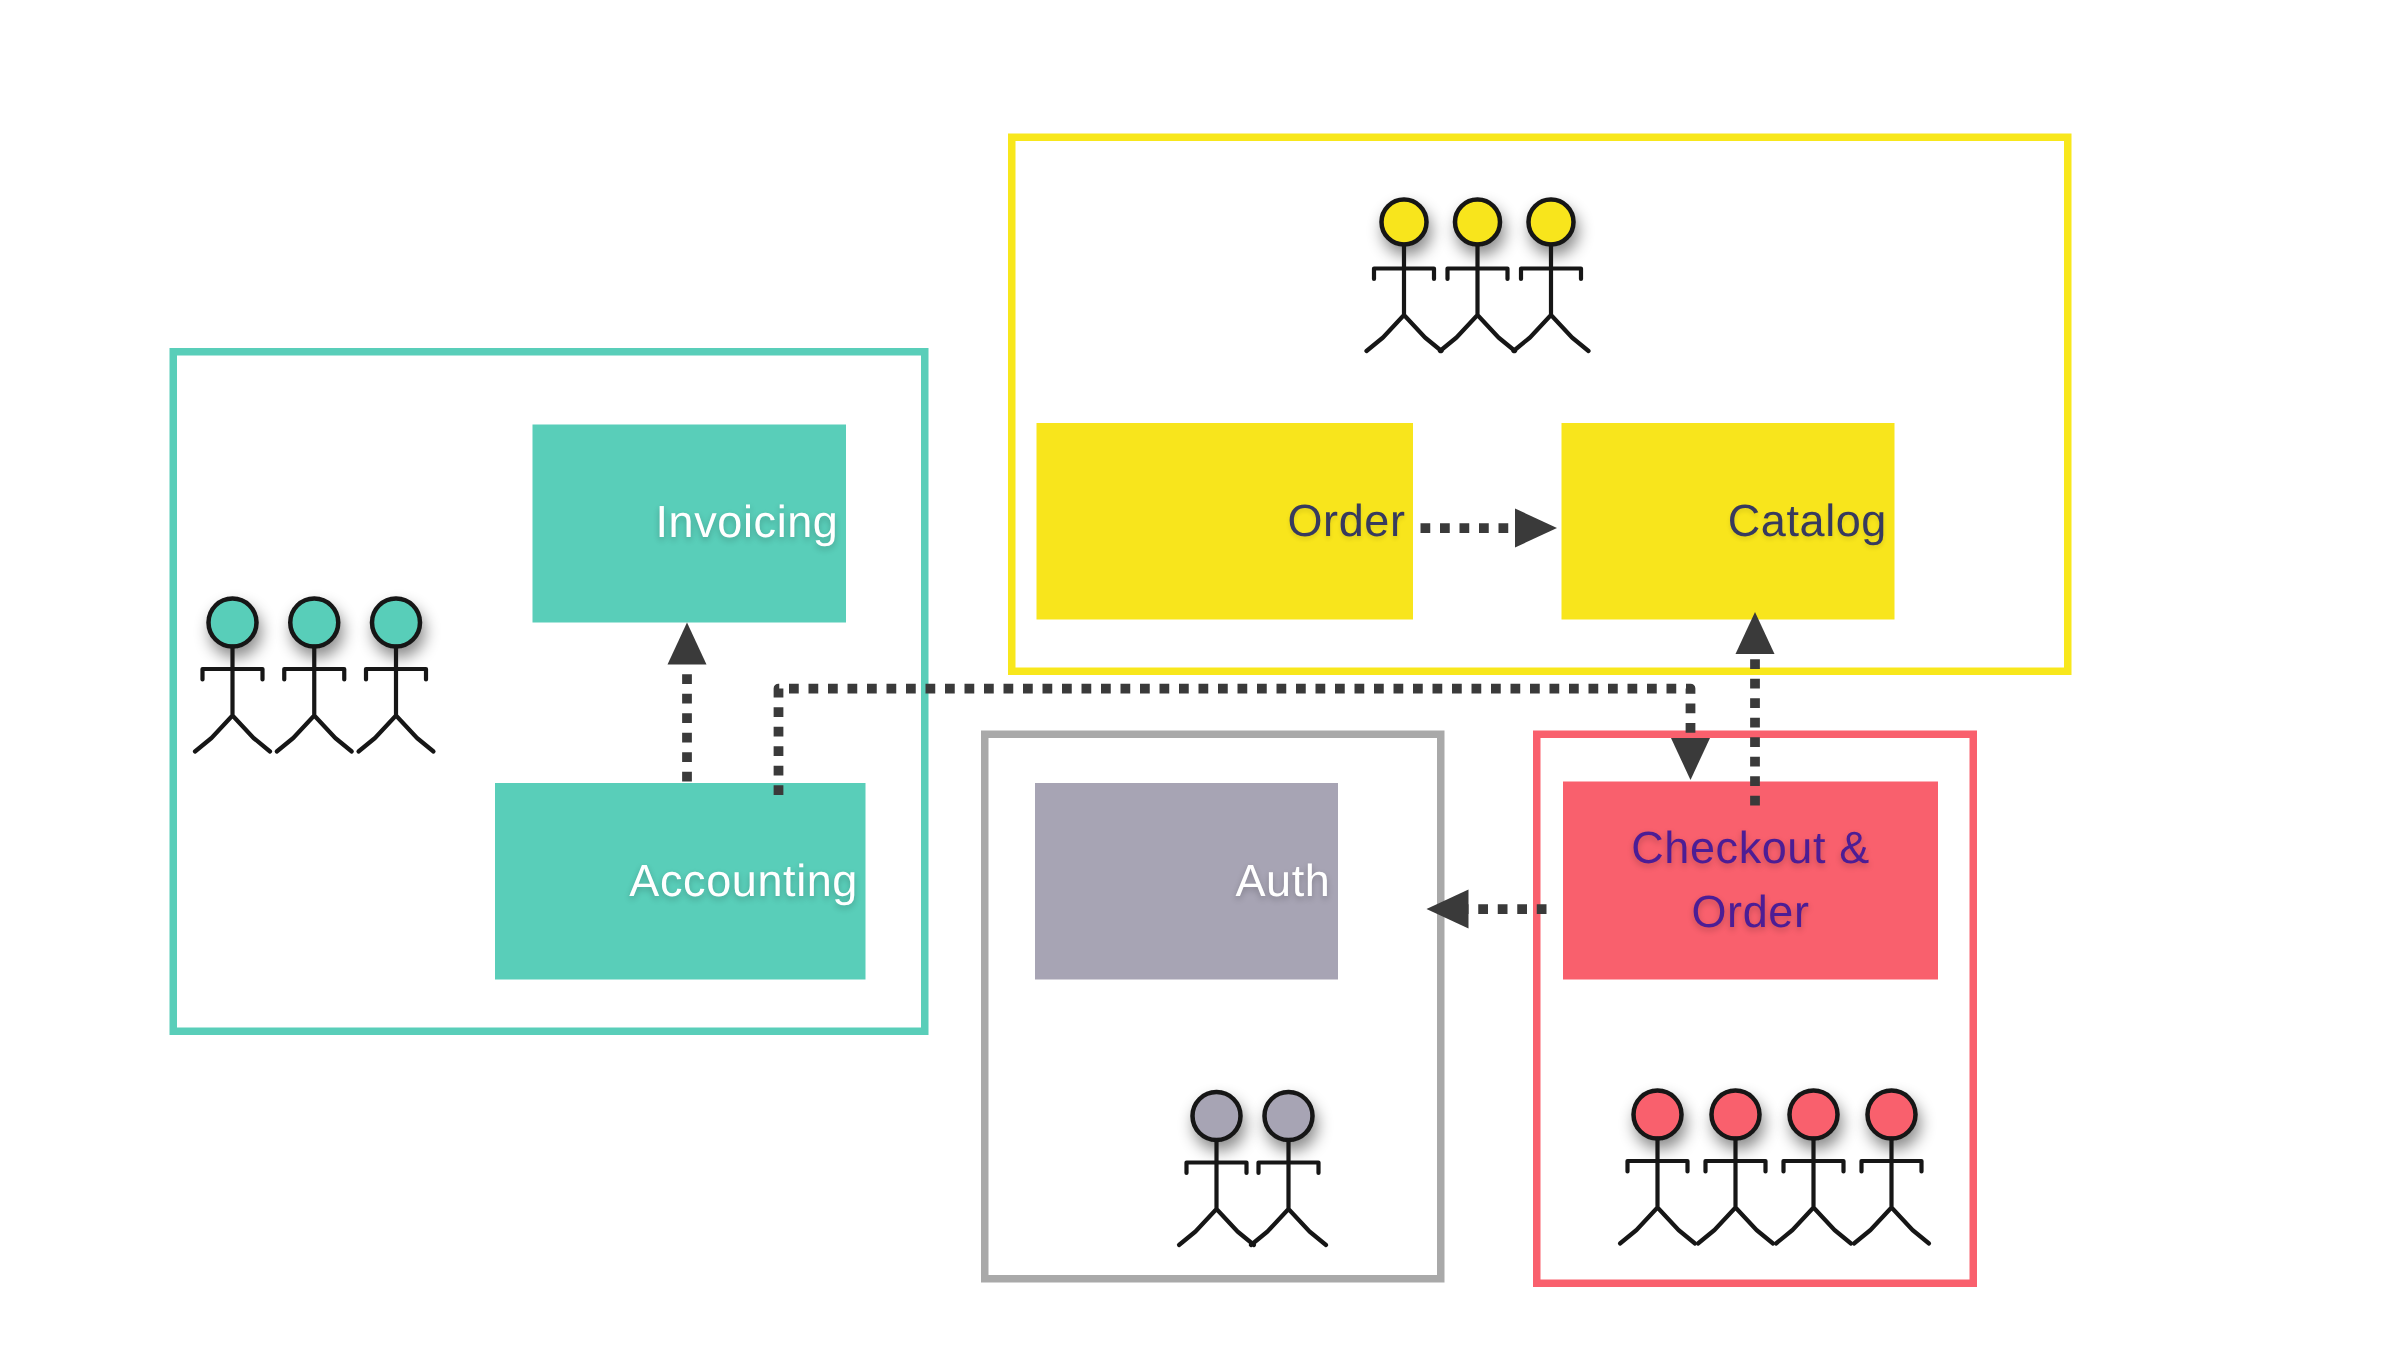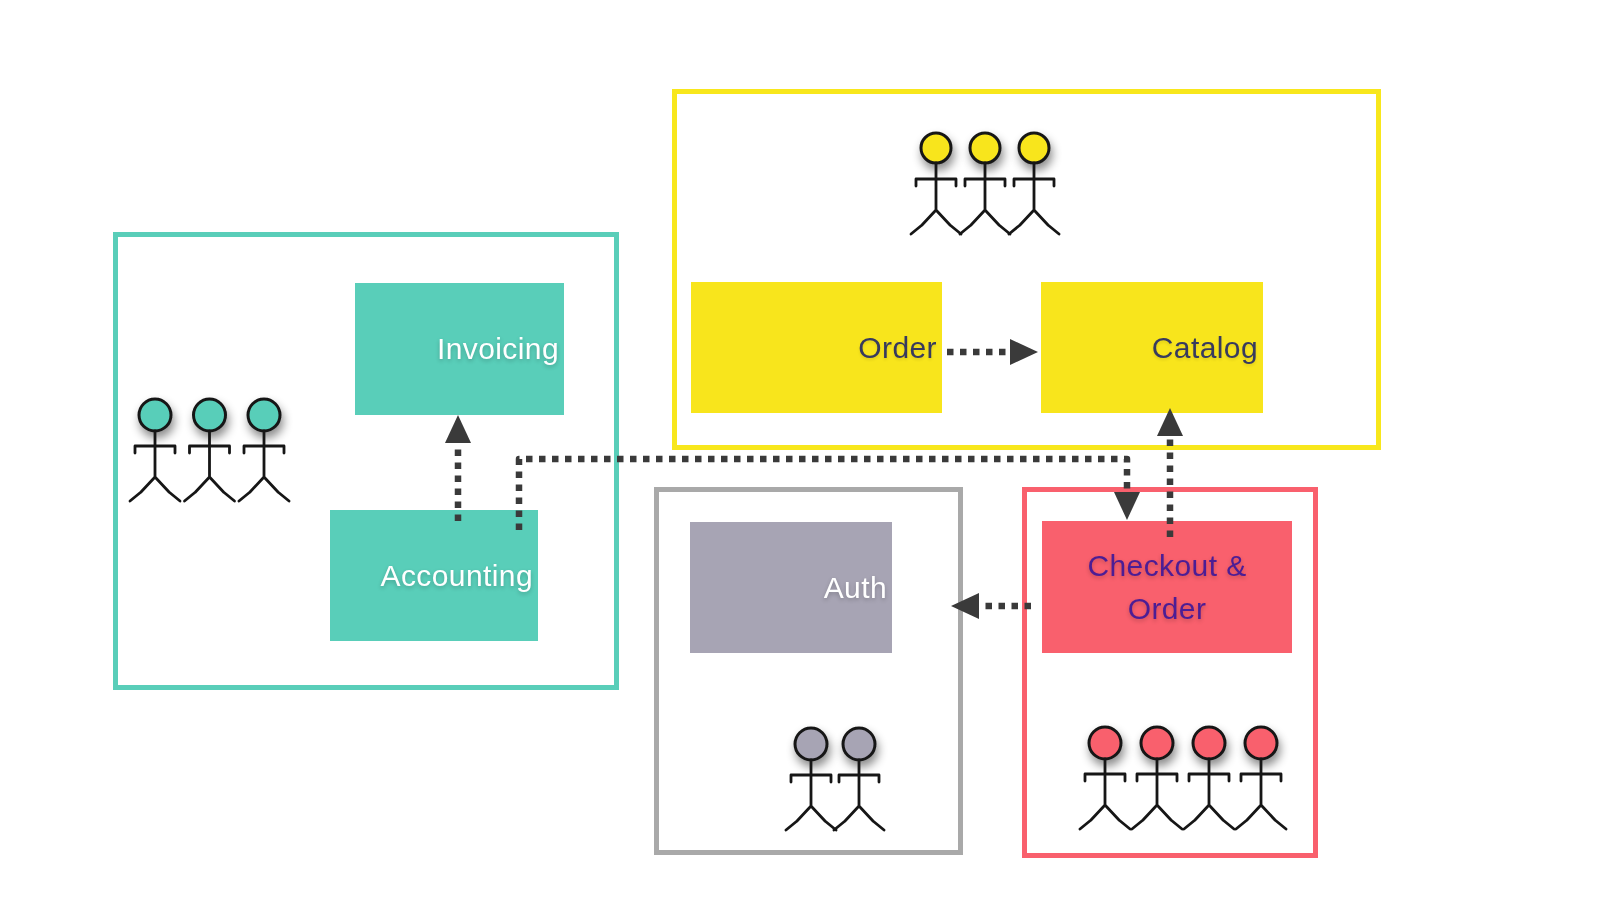--- a/index.html
+++ b/index.html
@@ -21,21 +21,21 @@
     position:absolute;box-sizing:border-box;
     display:flex;align-items:center;justify-content:flex-end;
     text-align:center;font-weight:normal;font-size:30px;
     letter-spacing:0.4px;line-height:1.45;
     padding:0 5px;
   }
   .service-box .light{ text-shadow:0 2px 4px rgba(0,0,0,0.22); }
   .service-box .dark { text-shadow:0 2px 3px rgba(0,0,0,0.10); }
 
   #sv-invoicing {left:355px; top:283px;width:209px;height:132px;}
-  #sv-accounting{left:330px; top:510px;width:208px;height:131px;}
+  #sv-accounting{left:330px; top:522px;width:247px;height:131px;}
   #sv-search    {left:691px; top:282px;width:251px;height:131px;}
   #sv-catalog   {left:1041px;top:282px;width:222px;height:131px;}
   #sv-auth      {left:690px; top:522px;width:202px;height:131px;}
   #sv-checkout  {left:1042px;top:521px;width:250px;height:132px;}
 
   #overlay{position:absolute;left:0;top:0;pointer-events:none;}
 </style>
 </head>
 <body>
 

